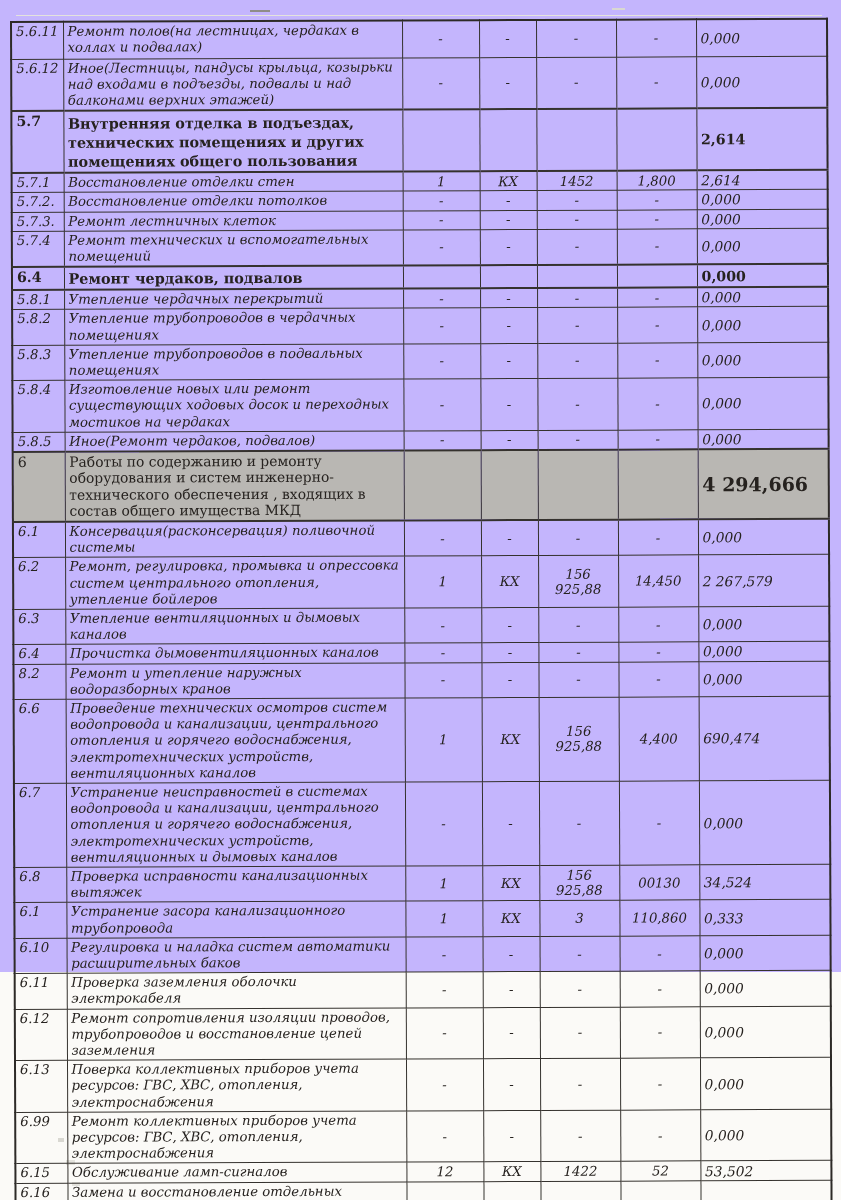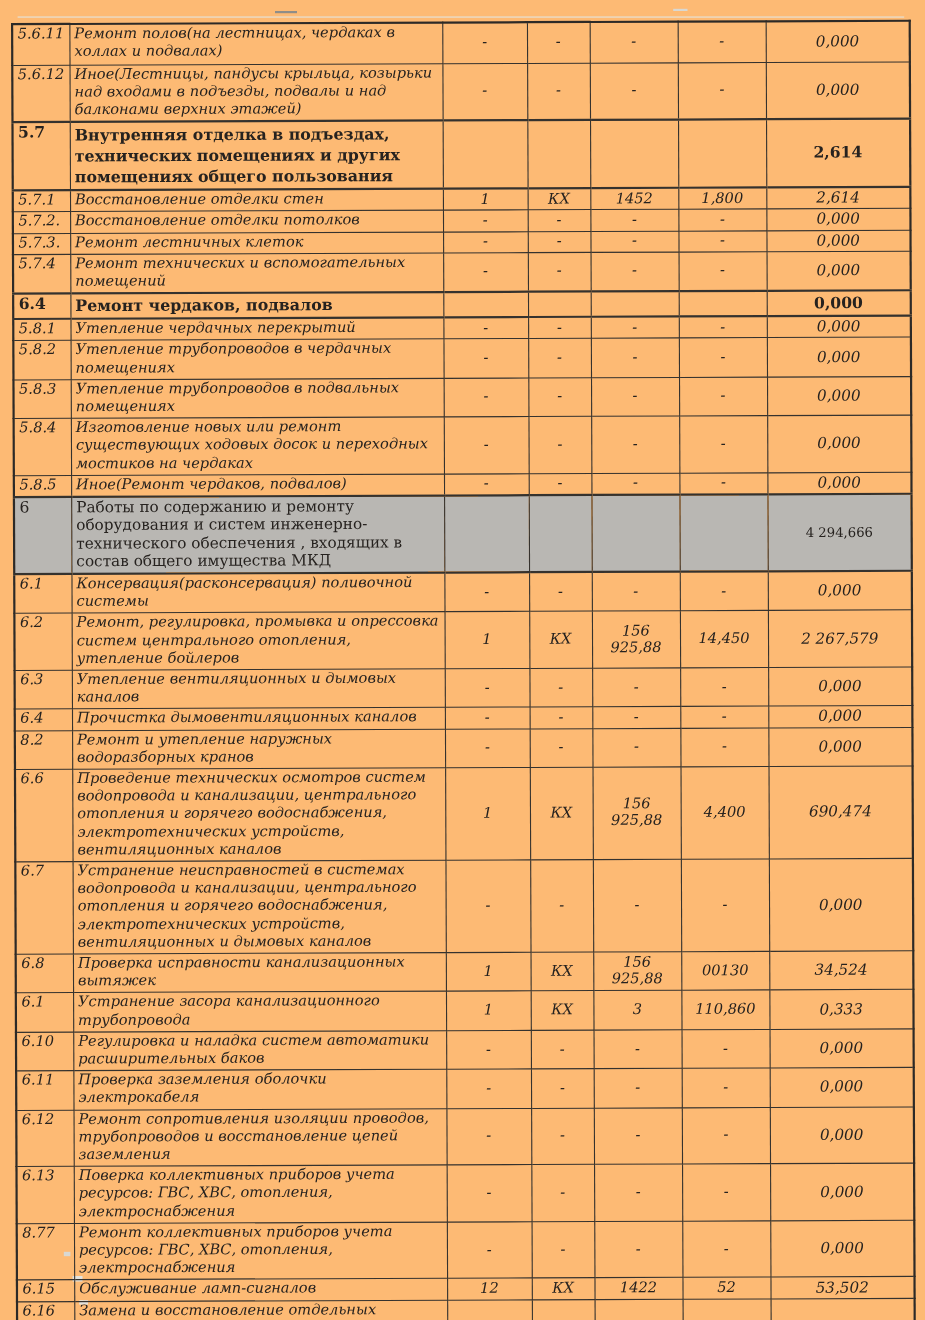--- a/index.html
+++ b/index.html
@@ -8,22 +8,22 @@
     width: 841px;
     height: 1200px;
     background: #fbfaf7;
     font-family: "DejaVu Serif", "Liberation Serif", serif;
     color: #26221f;
     overflow: hidden;
   }
   .page {
     position: relative;
     width: 841px;
-    height: 1200px;
-    background: #fdba74;
+    height: 972px;
+    background: #c4b5fd;
   }
   .table-wrap {
     position: absolute;
     left: 10px;
     top: 21px;
     width: 818px;
     transform: rotate(-0.22deg);
     transform-origin: left top;
   }
   table.doc {
@@ -58,21 +58,21 @@
   }
   td.c2, td.c3, td.c4, td.c5 {
     font-style: italic;
     font-size: 13.3px;
     text-align: center;
     vertical-align: middle;
   }
   td.c6 {
     font-style: italic;
     font-size: 13.8px;
-    text-align: center;
+    text-align: left;
     vertical-align: middle;
   }
   
   tr.bold td { border-top-width: 2px; border-bottom-width: 2px; }
   tr.bold td.c0 {
     font-style: normal;
     font-weight: bold;
     font-size: 14.2px;
   }
   tr.bold td.c1 {
@@ -94,21 +94,22 @@
     font-size: 14.2px;
   }
   tr.gray td.c1 {
     font-style: normal;
     font-size: 13.9px;
     line-height: 16.5px;
     vertical-align: middle;
   }
   tr.gray td.c6 {
     font-style: normal;
-    font-size: 12px;
+    font-size: 19px;
+    font-weight: bold;
   }
   
   .artifact {
     position: absolute;
     background: #d9d8d2;
   }
   .artifact.dark { background: #8f8d88; }
   .artifact.soft { background: #e4e3dd; }
 </style>
 </head>
@@ -372,21 +373,21 @@
           <tr class="item" style="height: 33px;">
             <td class="c0">6.13</td>
             <td class="c1">Поверка коллективных приборов учета ресурсов: ГВС, ХВС, отопления, электроснабжения</td>
             <td class="c2">-</td>
             <td class="c3">-</td>
             <td class="c4">-</td>
             <td class="c5">-</td>
             <td class="c6">0,000</td>
           </tr>
           <tr class="item" style="height: 34px;">
-            <td class="c0">8.77</td>
+            <td class="c0">6.99</td>
             <td class="c1">Ремонт коллективных приборов учета ресурсов: ГВС, ХВС, отопления, электроснабжения</td>
             <td class="c2">-</td>
             <td class="c3">-</td>
             <td class="c4">-</td>
             <td class="c5">-</td>
             <td class="c6">0,000</td>
           </tr>
           <tr class="item" style="height: 16px;">
             <td class="c0">6.15</td>
             <td class="c1">Обслуживание ламп-сигналов</td>

